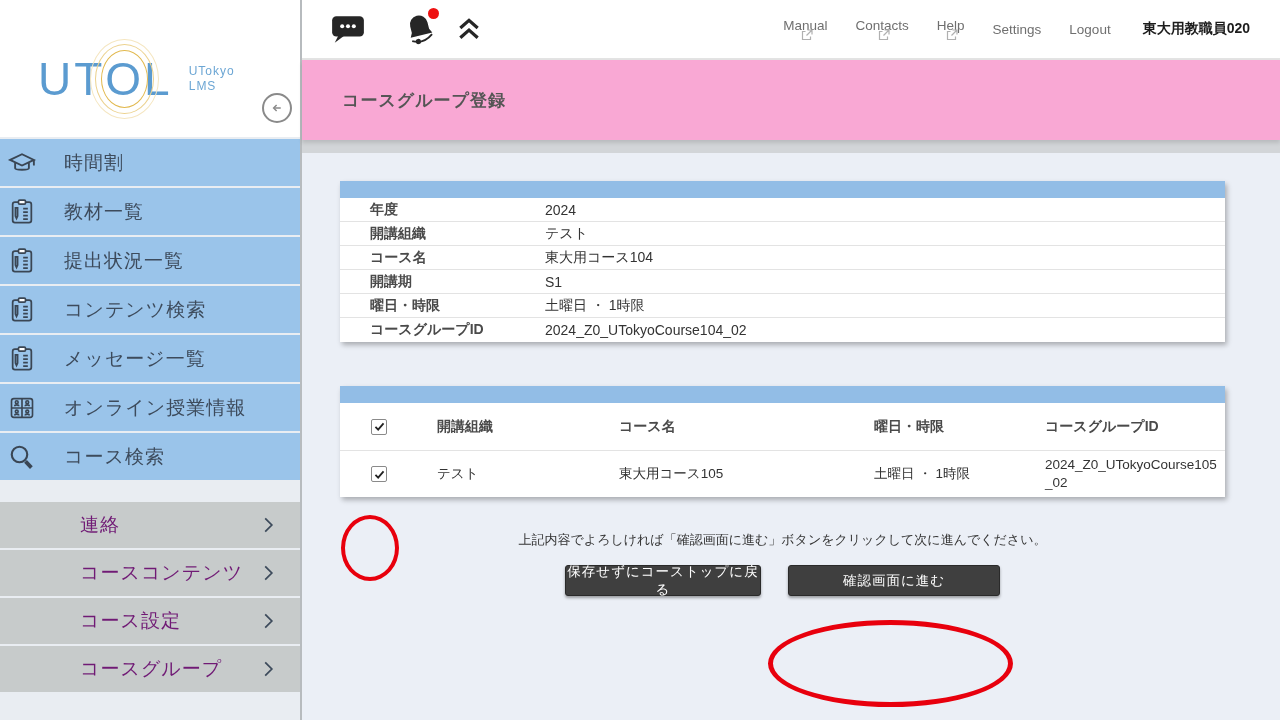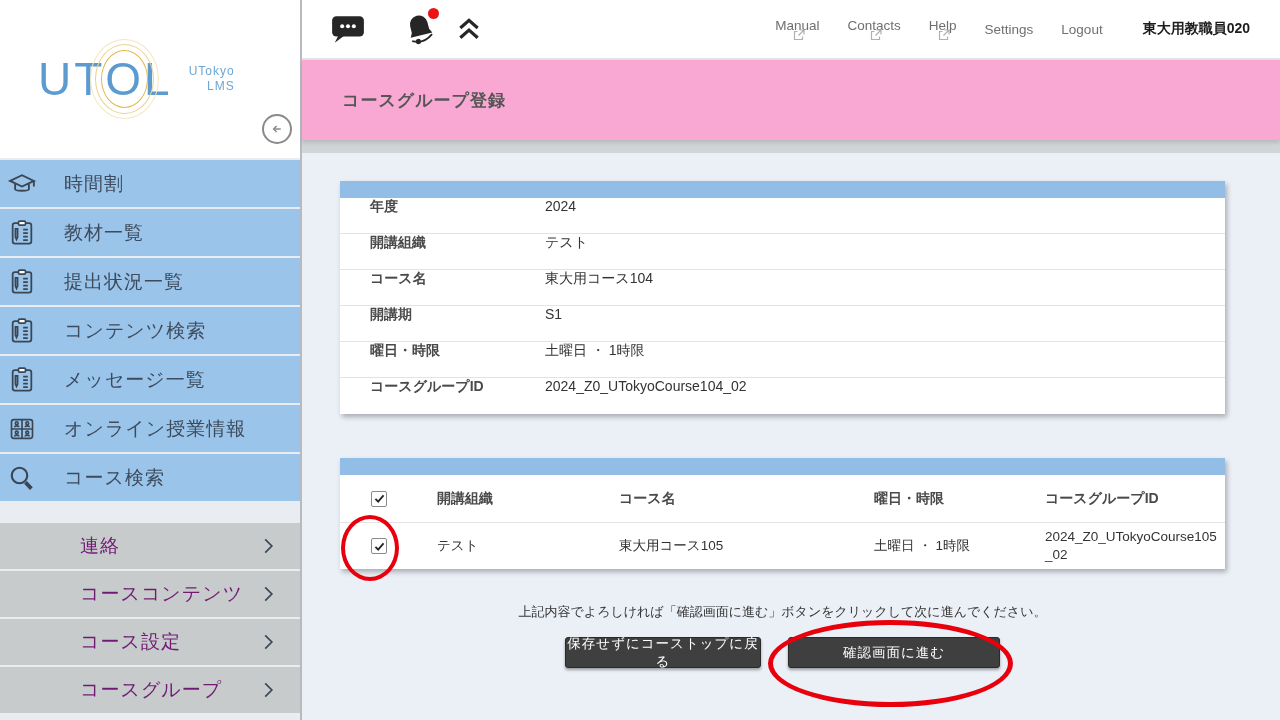--- a/index.html
+++ b/index.html
@@ -7,21 +7,21 @@
   body {
     font-family:"Liberation Sans","DejaVu Sans",sans-serif;
     background:#ebeff6; position:relative; color:#333;
   }
 
   
   .sidebar {
     position:absolute; left:0; top:0; width:302px; height:720px;
     background:#e9edf2; border-right:2px solid #b7bbbe;
   }
-  .logo-area { height:158px; background:#fff; position:relative;text-align:right; }
+  .logo-area { height:137px; background:#fff; position:relative; }
   .logo { position:absolute; left:38px; top:52px; display:flex; align-items:center; }
   .logo-main { font-size:46px; letter-spacing:3px; color:#5b9bd0; font-weight:400; display:flex; align-items:center; }
   .logo-o-wrap { position:relative; display:inline-block; }
   .ring { position:absolute; border-radius:50%; pointer-events:none; }
   .ring.r1 { inset:-2px -4px; border:1.5px solid #e2b94f; }
   .ring.r2 { inset:-8px -10px; border:1.5px solid #ecd28f; }
   .ring.r3 { inset:-13px -15px; border:1.5px solid #f5e6c0; }
   .logo-sub { margin-left:16px; color:#6ca6d4; font-size:12px; line-height:1.25; letter-spacing:1px; }
   .back-btn {
     position:absolute; right:8px; bottom:14px; width:30px; height:30px; border-radius:50%;
@@ -49,34 +49,34 @@
   }
   .topbar-icons { display:flex; align-items:center; margin-left:28px; }
   .icon-btn { position:relative; cursor:pointer; display:flex; align-items:center; }
   .bell-wrap { margin-left:38px; }
   .bell-dot { position:absolute; top:-4px; right:-3px; width:11px; height:11px; border-radius:50%; background:#ee1111; }
   .chev-wrap { margin-left:20px; }
   .topbar-spacer { flex:1; }
   .top-links { display:flex; align-items:center; }
   .top-link { display:flex; align-items:center; margin-right:28px; font-size:13.5px; color:#6f6f6f; cursor:pointer;flex-direction:column; }
   .top-link .ext { margin-left:3px; margin-top:-4px; }
-  .top-user { font-size:14px; font-weight:bold; color:#1c1c1c; margin-right:30px; margin-left:12px; }
+  .top-user { font-size:14px; font-weight:bold; color:#1c1c1c; margin-right:30px; margin-left:4px; }
 
   .titlebar {
     height:80px; background:#f9a8d4; display:flex; align-items:center; padding-left:40px;
     box-shadow:0 3px 4px rgba(0,0,0,0.12); position:relative; z-index:2;
   }
   .page-title { font-size:17px; font-weight:bold; color:#555; letter-spacing:1px; }
   .top-strip { height:13px; background:#d2d5d8; }
 
   .content { padding:28px 0 0 38px; }
 
   .tbl { width:885px; background:#fff; box-shadow:2px 3px 5px rgba(0,0,0,0.28); }
   .tbl-blue { height:17px; background:#92bde6; }
-  .d-row { display:flex; align-items:flex-start; height:36px; border-bottom:1px solid #e3e3e3; }
+  .d-row { display:flex; align-items:center; height:24px; border-bottom:1px solid #e3e3e3; }
   .d-row:last-child { border-bottom:none; }
   .d-label { width:205px; padding-left:30px; font-size:14px; font-weight:bold; color:#4a4a4a; }
   .d-value { font-size:14px; color:#333; }
 
   .tbl2 { margin-top:44px; }
   .c-head { display:flex; align-items:center; height:48px; border-bottom:1px solid #e3e3e3; }
   .c-row  { display:flex; align-items:center; height:46px; }
   .col-cb { width:78px; display:flex; justify-content:center; }
   .col-org { width:182px; padding-left:19px; }
   .col-name { width:255px; padding-left:19px; }

